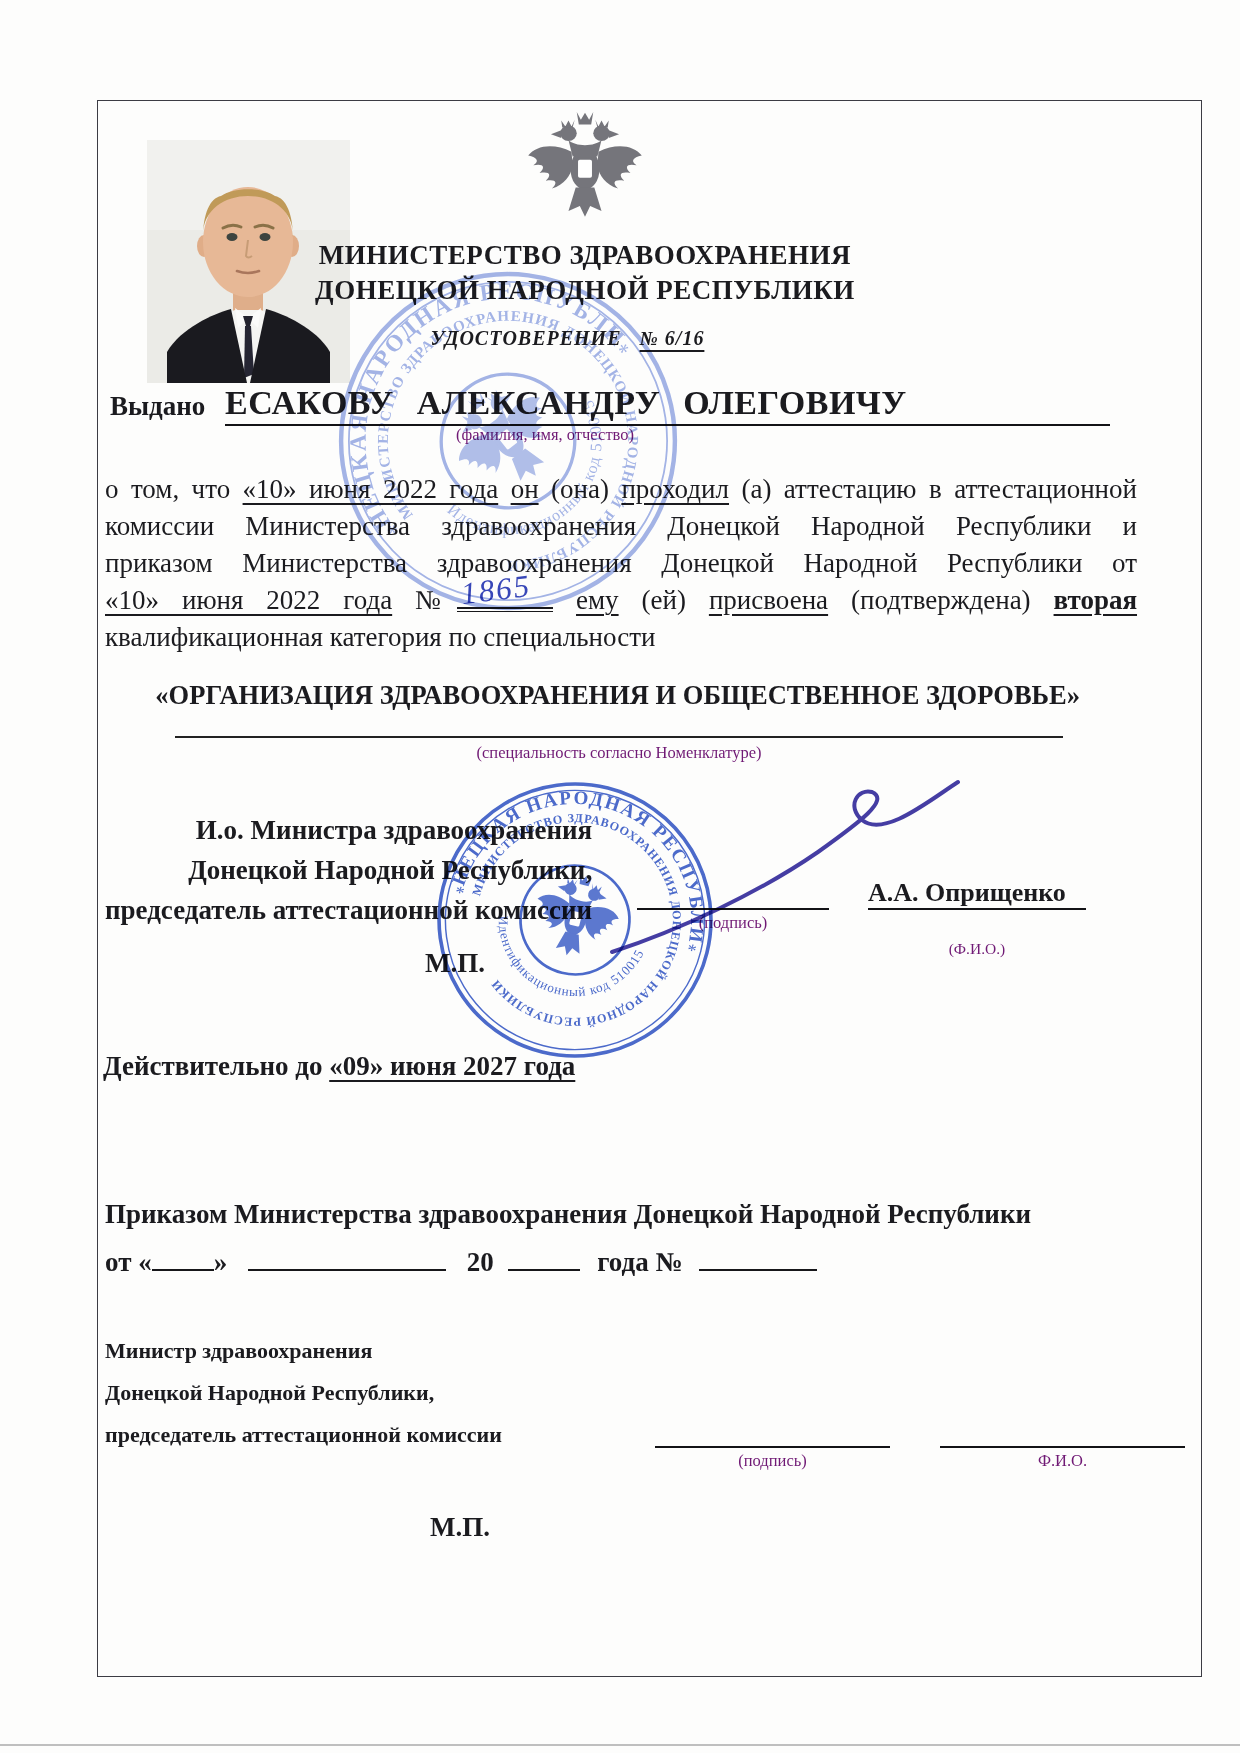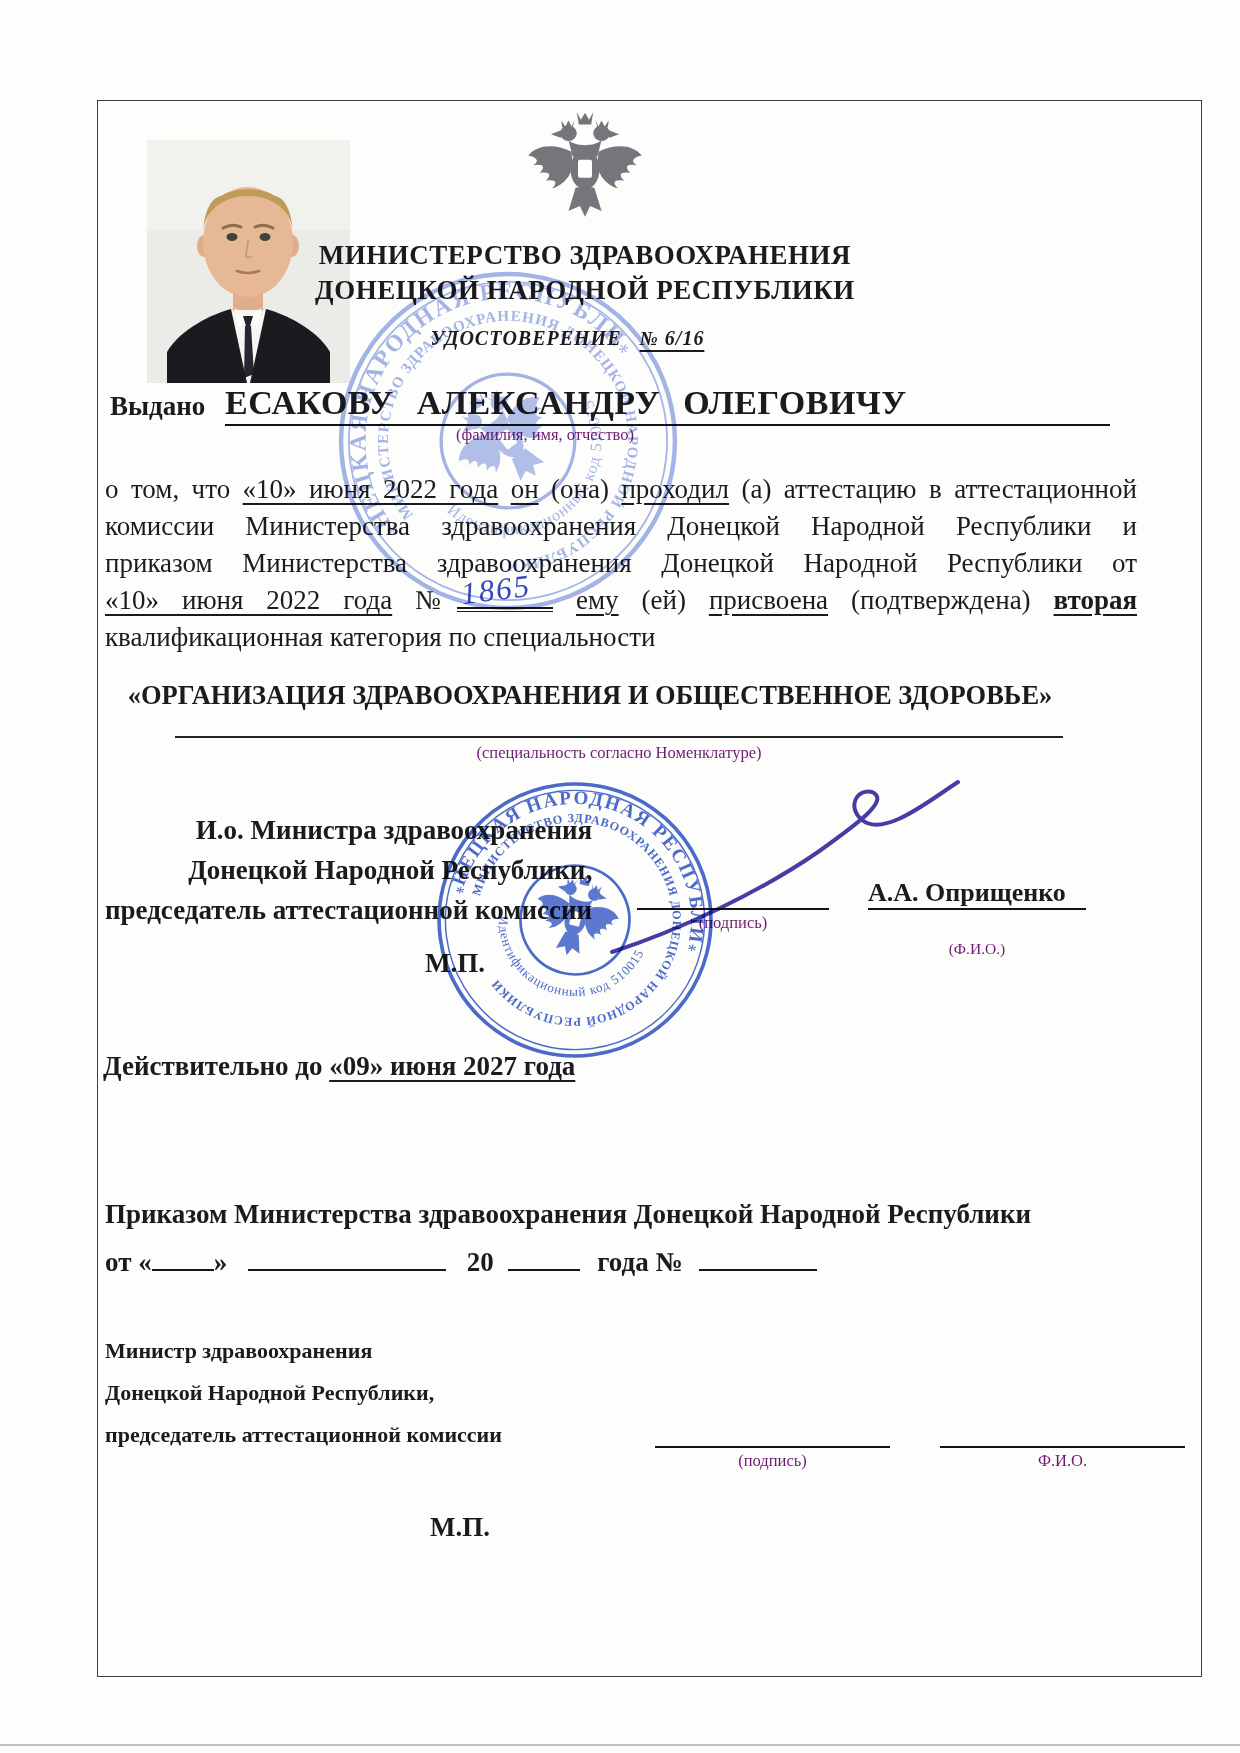--- a/index.html
+++ b/index.html
@@ -112,21 +112,21 @@
     <div class="jline">комиссии Министерства здравоохранения Донецкой Народной Республики и</div>
     <div class="jline">приказом Министерства здравоохранения Донецкой Народной Республики от</div>
     <div class="jline">
       <span class="u">«10» июня 2022 года</span>
       <span>№</span><span class="blank dbl" style="width:96px;"><span class="hand-no">1865</span></span>
       <span class="u">ему</span><span> (ей) </span><span class="u">присвоена</span><span> (подтверждена) </span><span class="u b">вторая</span>
     </div>
     <div>квалификационная категория по специальности</div>
   </div>
 
-  <div class="abs b center" style="left:100px;top:680px;width:980px;font-size:26.5px;">«ОРГАНИЗАЦИЯ ЗДРАВООХРАНЕНИЯ И ОБЩЕСТВЕННОЕ ЗДОРОВЬЕ»</div>
+  <div class="abs b center" style="left:100px;top:680px;width:980px;font-size:26.5px;text-align:right;">«ОРГАНИЗАЦИЯ ЗДРАВООХРАНЕНИЯ И ОБЩЕСТВЕННОЕ ЗДОРОВЬЕ»</div>
   <div class="abs rule" style="left:175px;top:736px;width:888px;"></div>
   <div class="abs cap center" style="left:175px;top:743px;width:888px;">(специальность согласно Номенклатуре)</div>
 
   <div class="abs sigblock b" style="left:105px;top:810px;">
     <div>И.о. Министра здравоохранения</div>
     <div>Донецкой Народной Республики,</div>
     <div>председатель аттестационной комиссии</div>
   </div>
   <div class="abs underbox" style="left:637px;top:880px;width:192px;height:28px;border-bottom:2.6px solid #131316;"></div>
   <div class="abs cap center" style="left:637px;top:913px;width:192px;">(подпись)</div>

